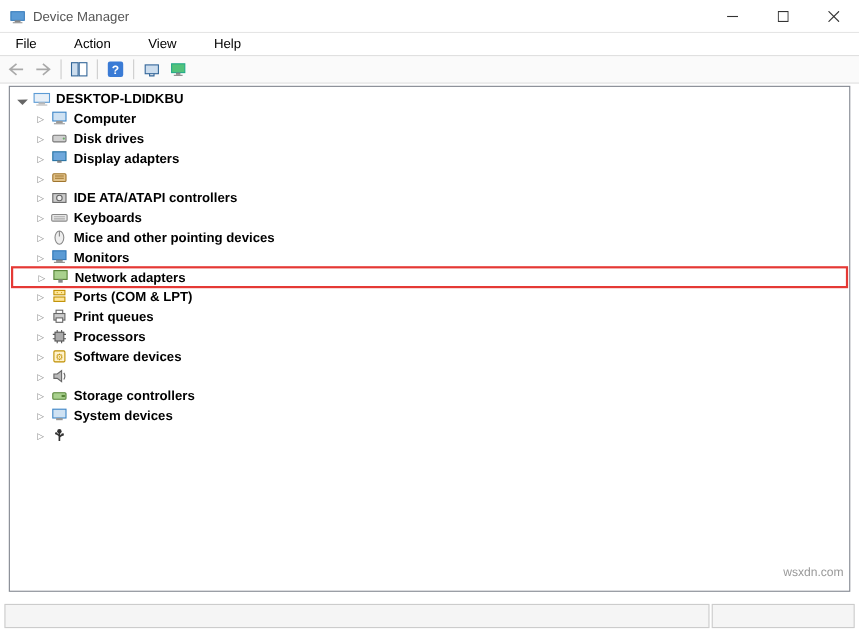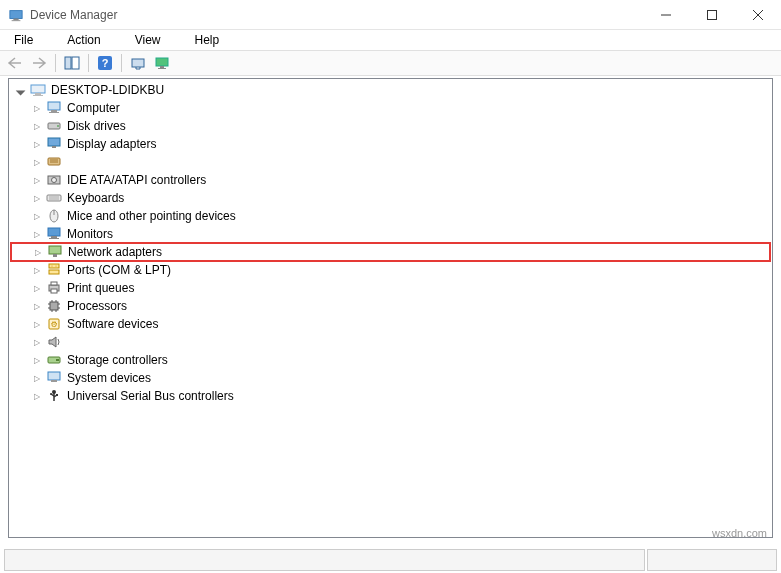--- a/index.html
+++ b/index.html
@@ -18,29 +18,29 @@
     .tool-btn { width: 22px; height: 22px; display: flex; align-items: center; justify-content: center; border: 1px solid transparent; }
     .tool-btn.disabled { opacity: 0.4; }
     .tool-sep { width: 1px; height: 18px; background: #ccc; margin: 0 3px; }
     
     .tree-container { position: absolute; top: 78px; left: 8px; right: 8px; bottom: 35px; border: 1px solid #828790; background: #fff; overflow: auto; padding: 2px; }
     .tree-node { display: flex; align-items: center; height: 18px; white-space: nowrap; font-size: 12px; cursor: default; }
     .tree-node.highlighted { border: 2px solid #e53935; height: 20px; margin: -1px; }
     .tree-arrow { width: 16px; height: 16px; display: flex; align-items: center; justify-content: center; color: #666; font-size: 9px; }
     .tree-arrow.down { transform: rotate(45deg); }
     .tree-icon-slot { width: 18px; height: 16px; display: flex; align-items: center; justify-content: center; margin-right: 2px; }
-    .tree-label { padding: 0 2px; }
+    .tree-label { padding: 0 2px; font-weight: bold; }
     .indent-0 { padding-left: 2px; }
     .indent-1 { padding-left: 18px; }
     
     .statusbar { position: absolute; bottom: 2px; left: 4px; right: 4px; height: 22px; display: flex; }
     .status-main { flex: 1; border: 1px solid #ccc; background: #f5f5f5; margin-right: 2px; }
     .status-grip { width: 130px; border: 1px solid #ccc; background: #f5f5f5; }
     
-    .watermark { position: absolute; bottom: 34px; right: 14px; font-size: 11px; color: #999; text-align: right; }
+    .watermark { position: absolute; bottom: 46px; right: 14px; font-size: 11px; color: #999; text-align: right; }
     
     svg { display: block; }
   </style>
 </head>
 <body>
 
 <div class="titlebar">
   <span class="titlebar-icon">
     <svg width="14" height="14" viewBox="0 0 16 16">
         <rect x="1" y="3" width="14" height="9" fill="#5b9bd5" stroke="#2e75b6"></rect>
@@ -272,21 +272,20 @@
         </span>
         <span class="tree-label">System devices</span>
       </div>
       <div class="tree-node indent-1">
         <span class="tree-arrow" style="color: rgb(136, 136, 136); font-size: 8px;">▷</span>
         <span class="tree-icon-slot">
           <svg width="16" height="16" viewBox="0 0 16 16">
             <use href="#i-usb"></use>
           </svg>
         </span>
-        <span class="tree-label">Universal Serial Bus controllers</span>
       </div>
     </div>
 </div>
 
 <div class="statusbar">
   <div class="status-main"></div>
   <div class="status-grip"></div>
 </div>
 
 <div class="watermark">wsxdn.com</div>

